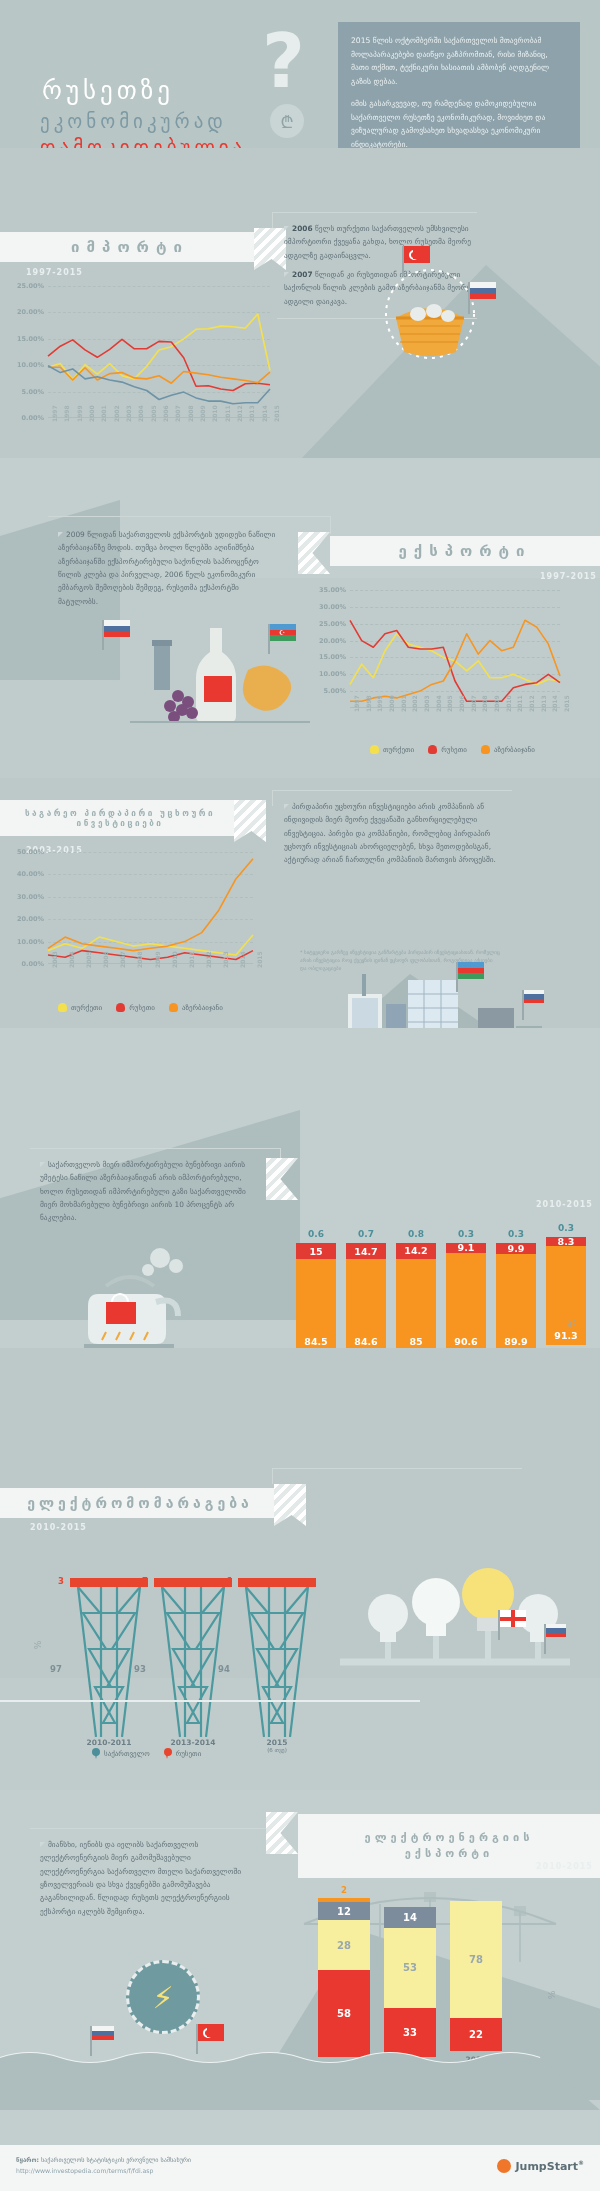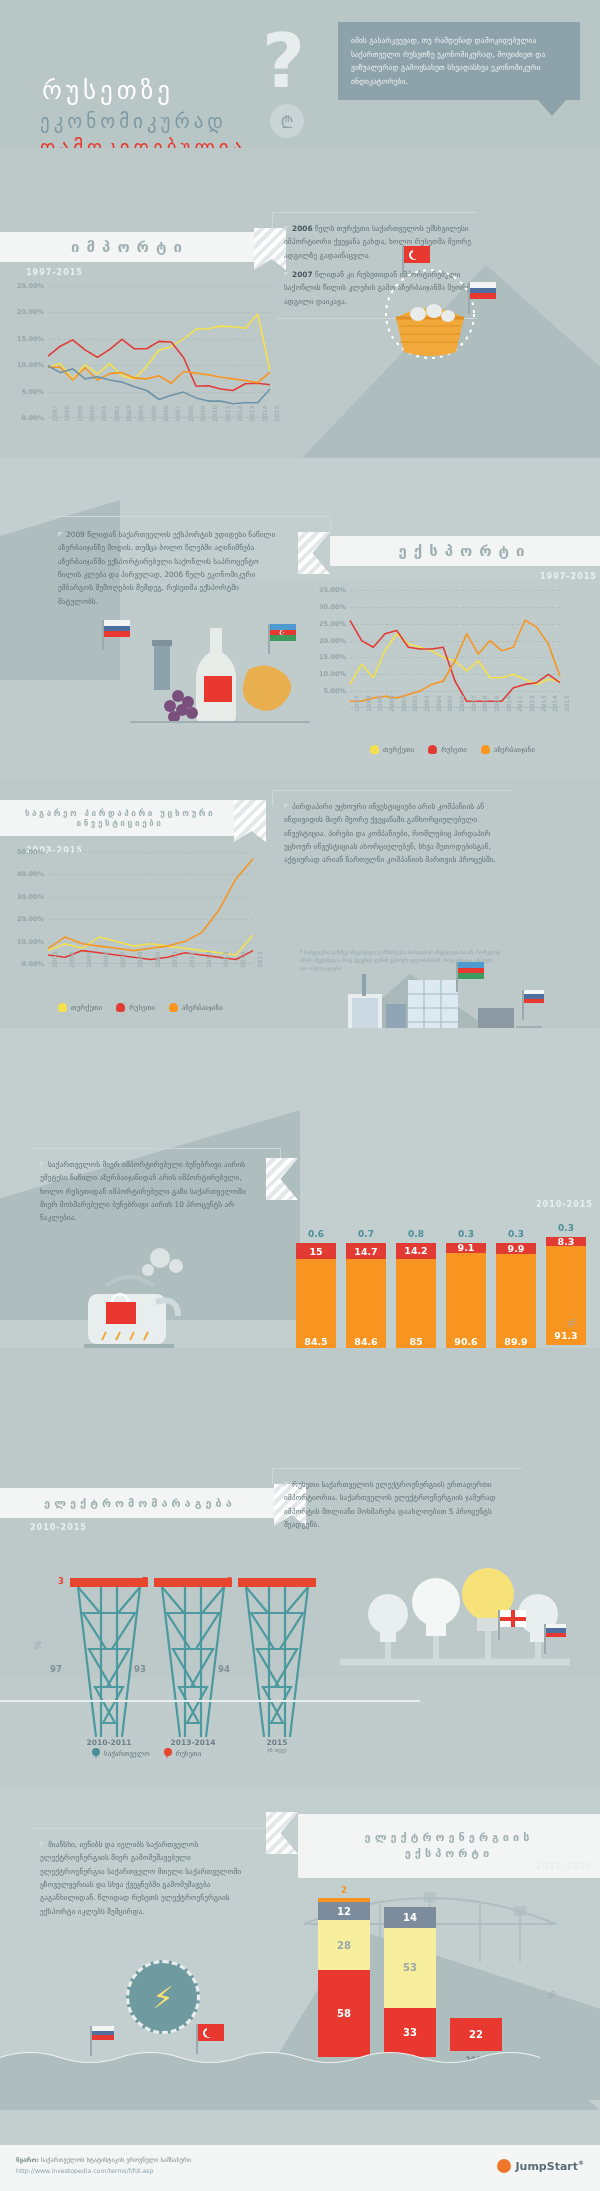--- a/index.html
+++ b/index.html
@@ -121,20 +121,21 @@
 
 <div class="page">
 
   <div class="hdr">
     <div class="h1 b">რუსეთზე</div>
     <div class="h1 c">ეკონომიკურად</div>
     <div class="h1 d">დამოკიდებულია</div>
     <div class="qmark">?</div>
     <div class="moneybag">₾</div>
     <div class="intro">
+      <p>2015 წლის ოქტომბერში საქართველოს მთავრობამ მოლაპარაკებები დაიწყო გაზპრომთან, რისი მიზანიც, მათი თქმით, ტექნიკური ხასიათის ამბობენ აღდგენილ გაზის დებაა.</p>
       <p>იმის გასარკვევად, თუ რამდენად დამოკიდებულია საქართველო რუსეთზე ეკონომიკურად, მოვიძიეთ და ვიზუალურად გამოვსახეთ სხვადასხვა ეკონომიკური ინდიკატორები.</p>
       <span class="tail"></span>
     </div>
   </div>
 
   <div class="wedge" style="left:0;top:148px;width:600px;height:310px;background:#bdc9c9;"></div>
   <div class="wedge" style="left:300px;top:265px;width:300px;height:195px;background:#aebdbe;
               clip-path:polygon(62% 0,100% 52%,100% 100%,0 100%);"></div>
 
   <div class="band-title" style="left:0;top:232px;width:260px;">
@@ -528,30 +529,27 @@
       <path d="M56 110 v8M120 110 v8" stroke="#9fb0b3" stroke-width="4"></path>
       <g stroke="#f0a93a" stroke-width="2">
         <path d="M62 100 l4 -8M76 100 l4 -8M90 100 l4 -8M104 100 l4 -8"></path>
       </g>
     </svg>
   </div>
 
   <div class="wedge" style="left:0;top:1348px;width:600px;height:330px;background:#bdc9c9;"></div>
 
   <div class="band-title" style="left:0;top:1488px;width:280px;">
-    <span class="t" style="font-size:11px;letter-spacing:4px;">ელექტრომომარაგება</span>
+    <span class="t" style="font-size:14px;letter-spacing:4px;">ელექტრომომარაგება</span>
   </div>
   <div class="ribbon" style="left:274px;top:1484px;"></div>
   <div class="yrs" style="left:30px;top:1523px;">2010-2015</div>
 
   <div class="hairline" style="left:272px;top:1468px;width:250px;"></div>
   <div class="vline" style="left:272px;top:1468px;height:16px;"></div>
-  <div class="callout" style="left:284px;top:1478px;width:226px;">
-    <span class="tick"></span><span>რუსეთი საქართველოს ელექტროენერგიის ერთადერთი იმპორტიორია. საქართველოს ელექტროენერგიის ჯამურად იმპორტის მთლიანი მოხმარება დაახლოებით 5 პროცენტს შეადგენს.</span>
-  </div>
 
   <div class="pct" style="left:34px;top:1640px;">%</div>
   <div id="towers" style="position:absolute;left:70px;top:1578px;width:240px;height:180px;">
       <div class="tower" style="left: 0px; top: 0px;">
         <div class="cap">
           <span class="lbl-top">3</span>
         </div>
         <svg class="lattice" width="78" height="150" viewBox="0 0 78 150">
           <g stroke="#4c9aa0" stroke-width="2.2" fill="none">
             <path d="M8 0 L26 150M70 0 L52 150"></path>
@@ -688,20 +686,21 @@
         <div class="seg rus" style="height:87.0px">58</div>
         <div class="yr">2010-2011</div>
       </div>
       <div class="ebar">
         <div class="seg kho" style="height:21.0px">14</div>
         <div class="seg tur" style="height:79.5px">53</div>
         <div class="seg rus" style="height:49.5px">33</div>
         <div class="yr">2013-2014</div>
       </div>
       <div class="ebar">
+        <div class="seg tur" style="height:117.0px">78</div>
         <div class="seg rus" style="height:33.0px">22</div>
         <div class="yr">2015<small>(6 თვე)</small></div>
       </div>
     </div>
   <div class="pct" style="left:548px;top:1990px;">%</div>
   <div class="legend" style="left:284px;top:2100px;">
       <div class="item">
         <span class="bolt" style="color:#f4e04d">⚡</span>
         <span>თურქეთი</span>
       </div>

